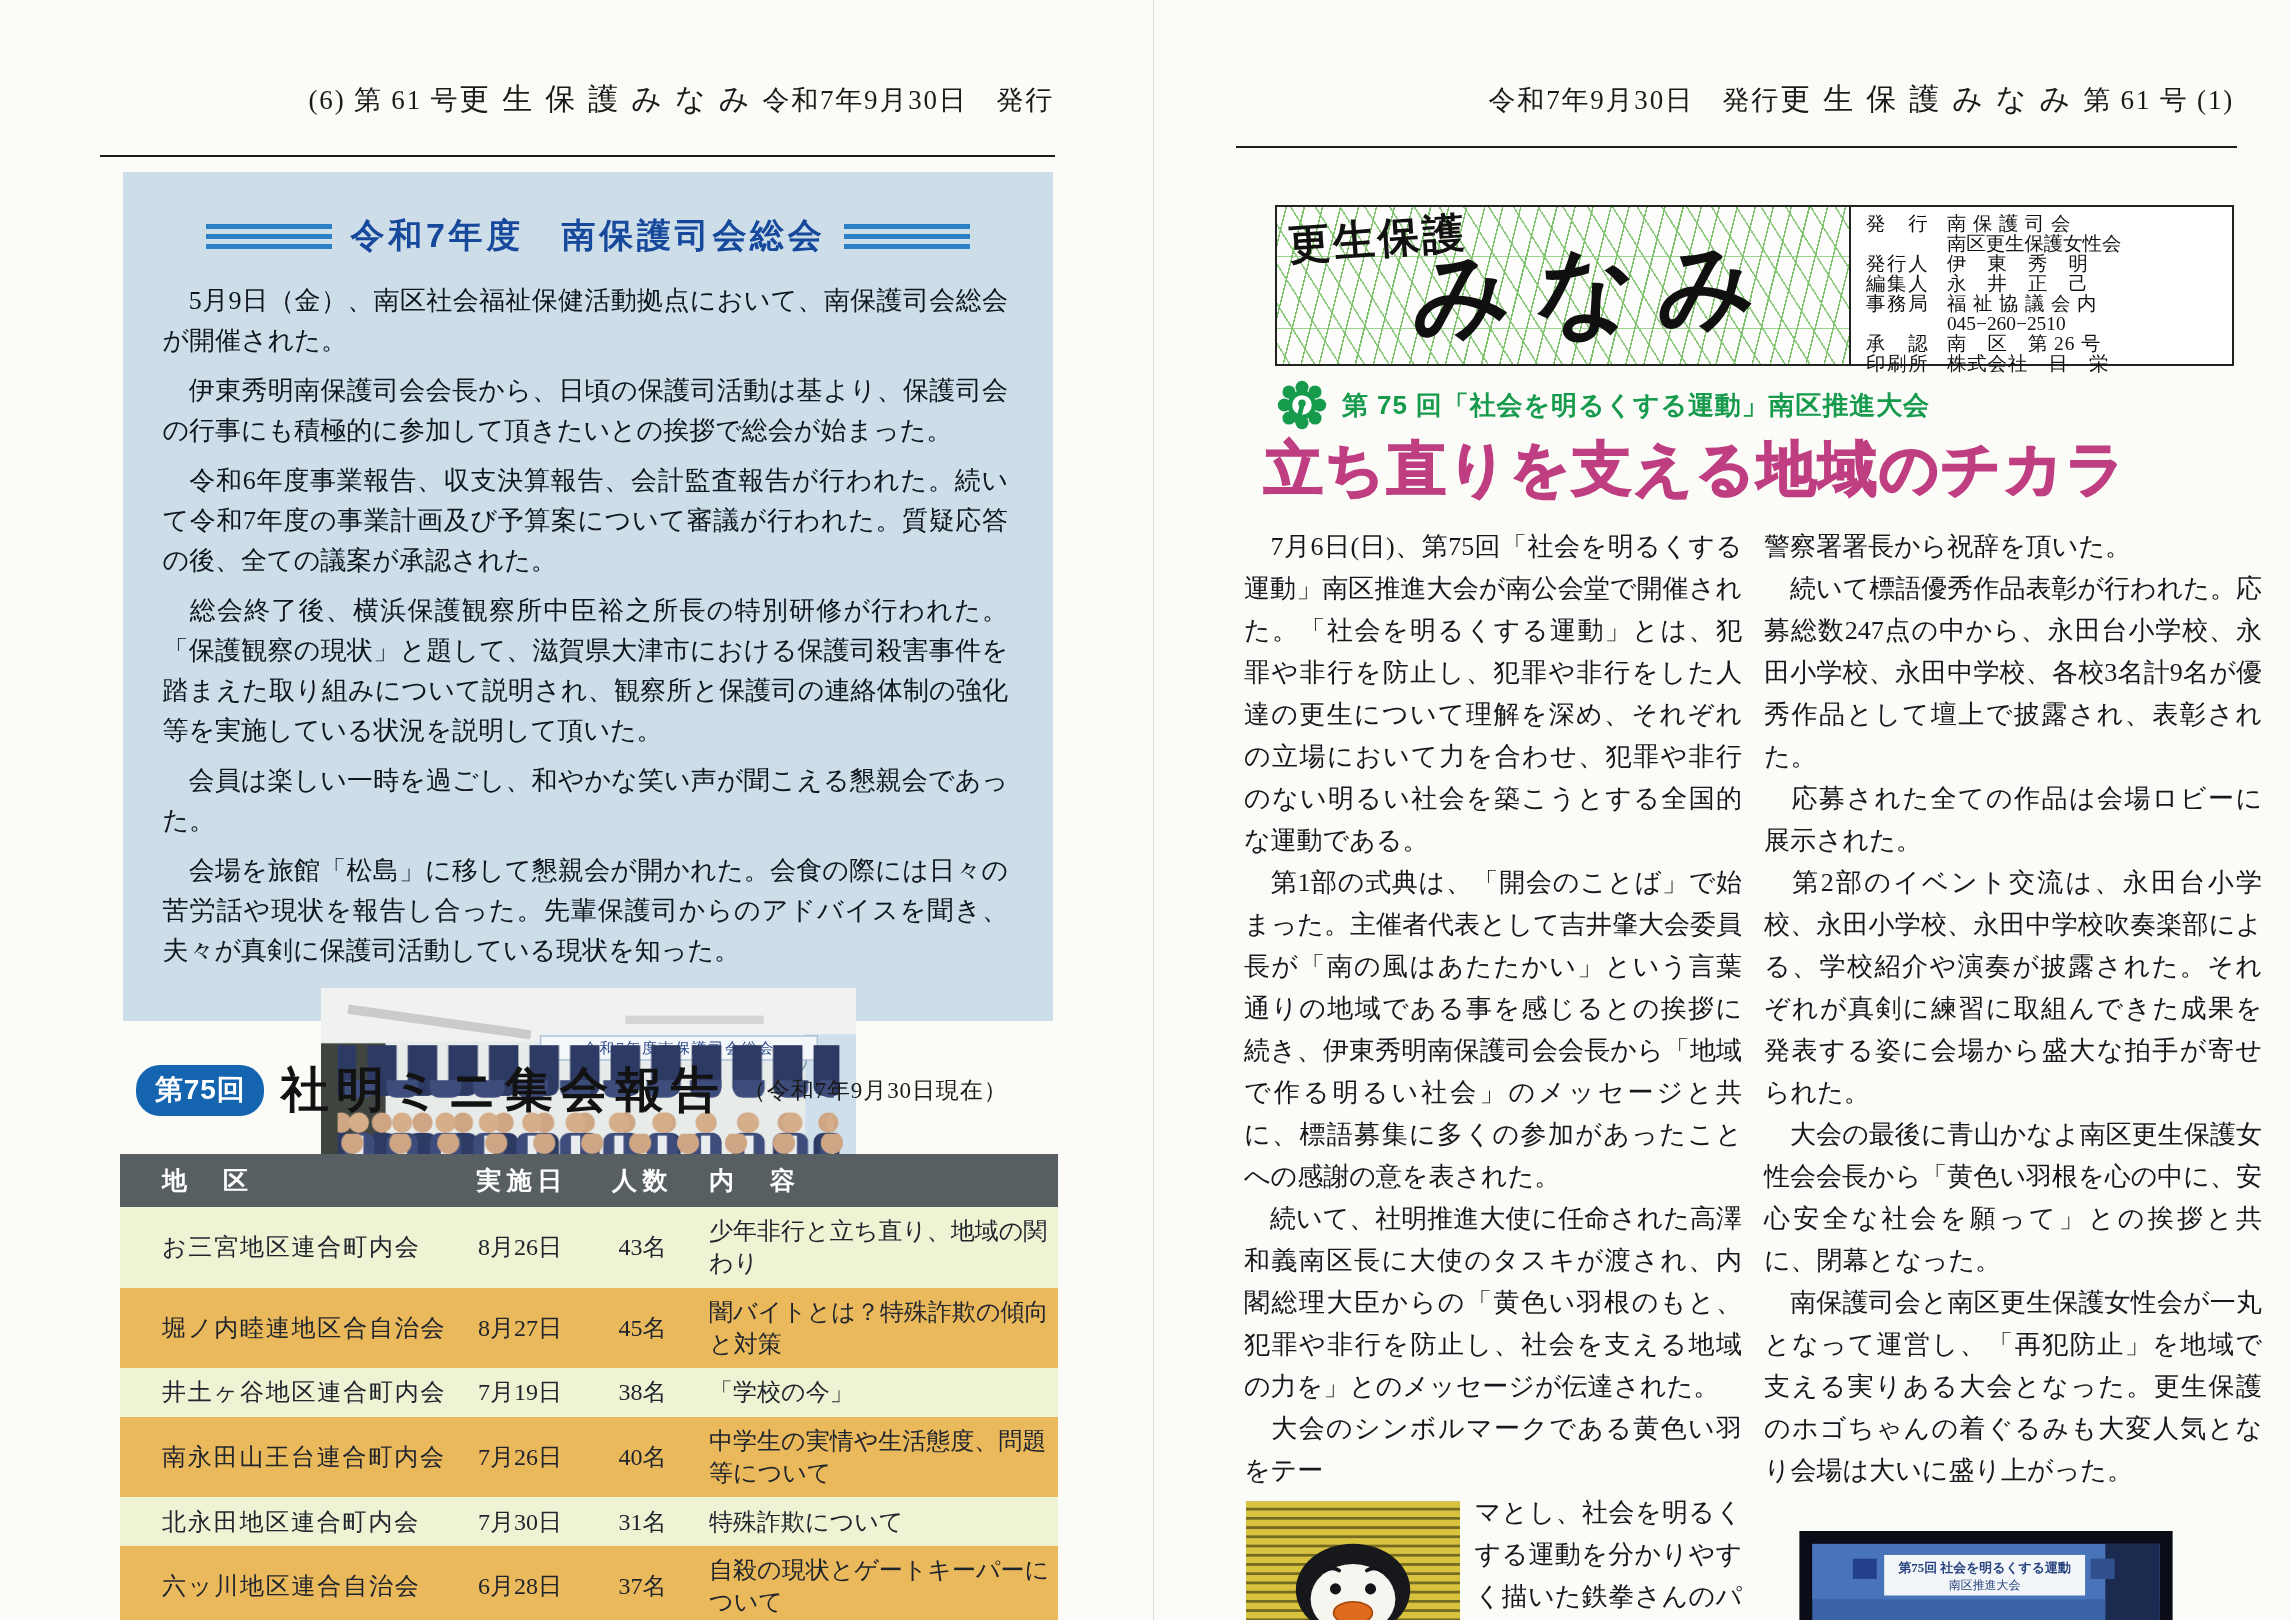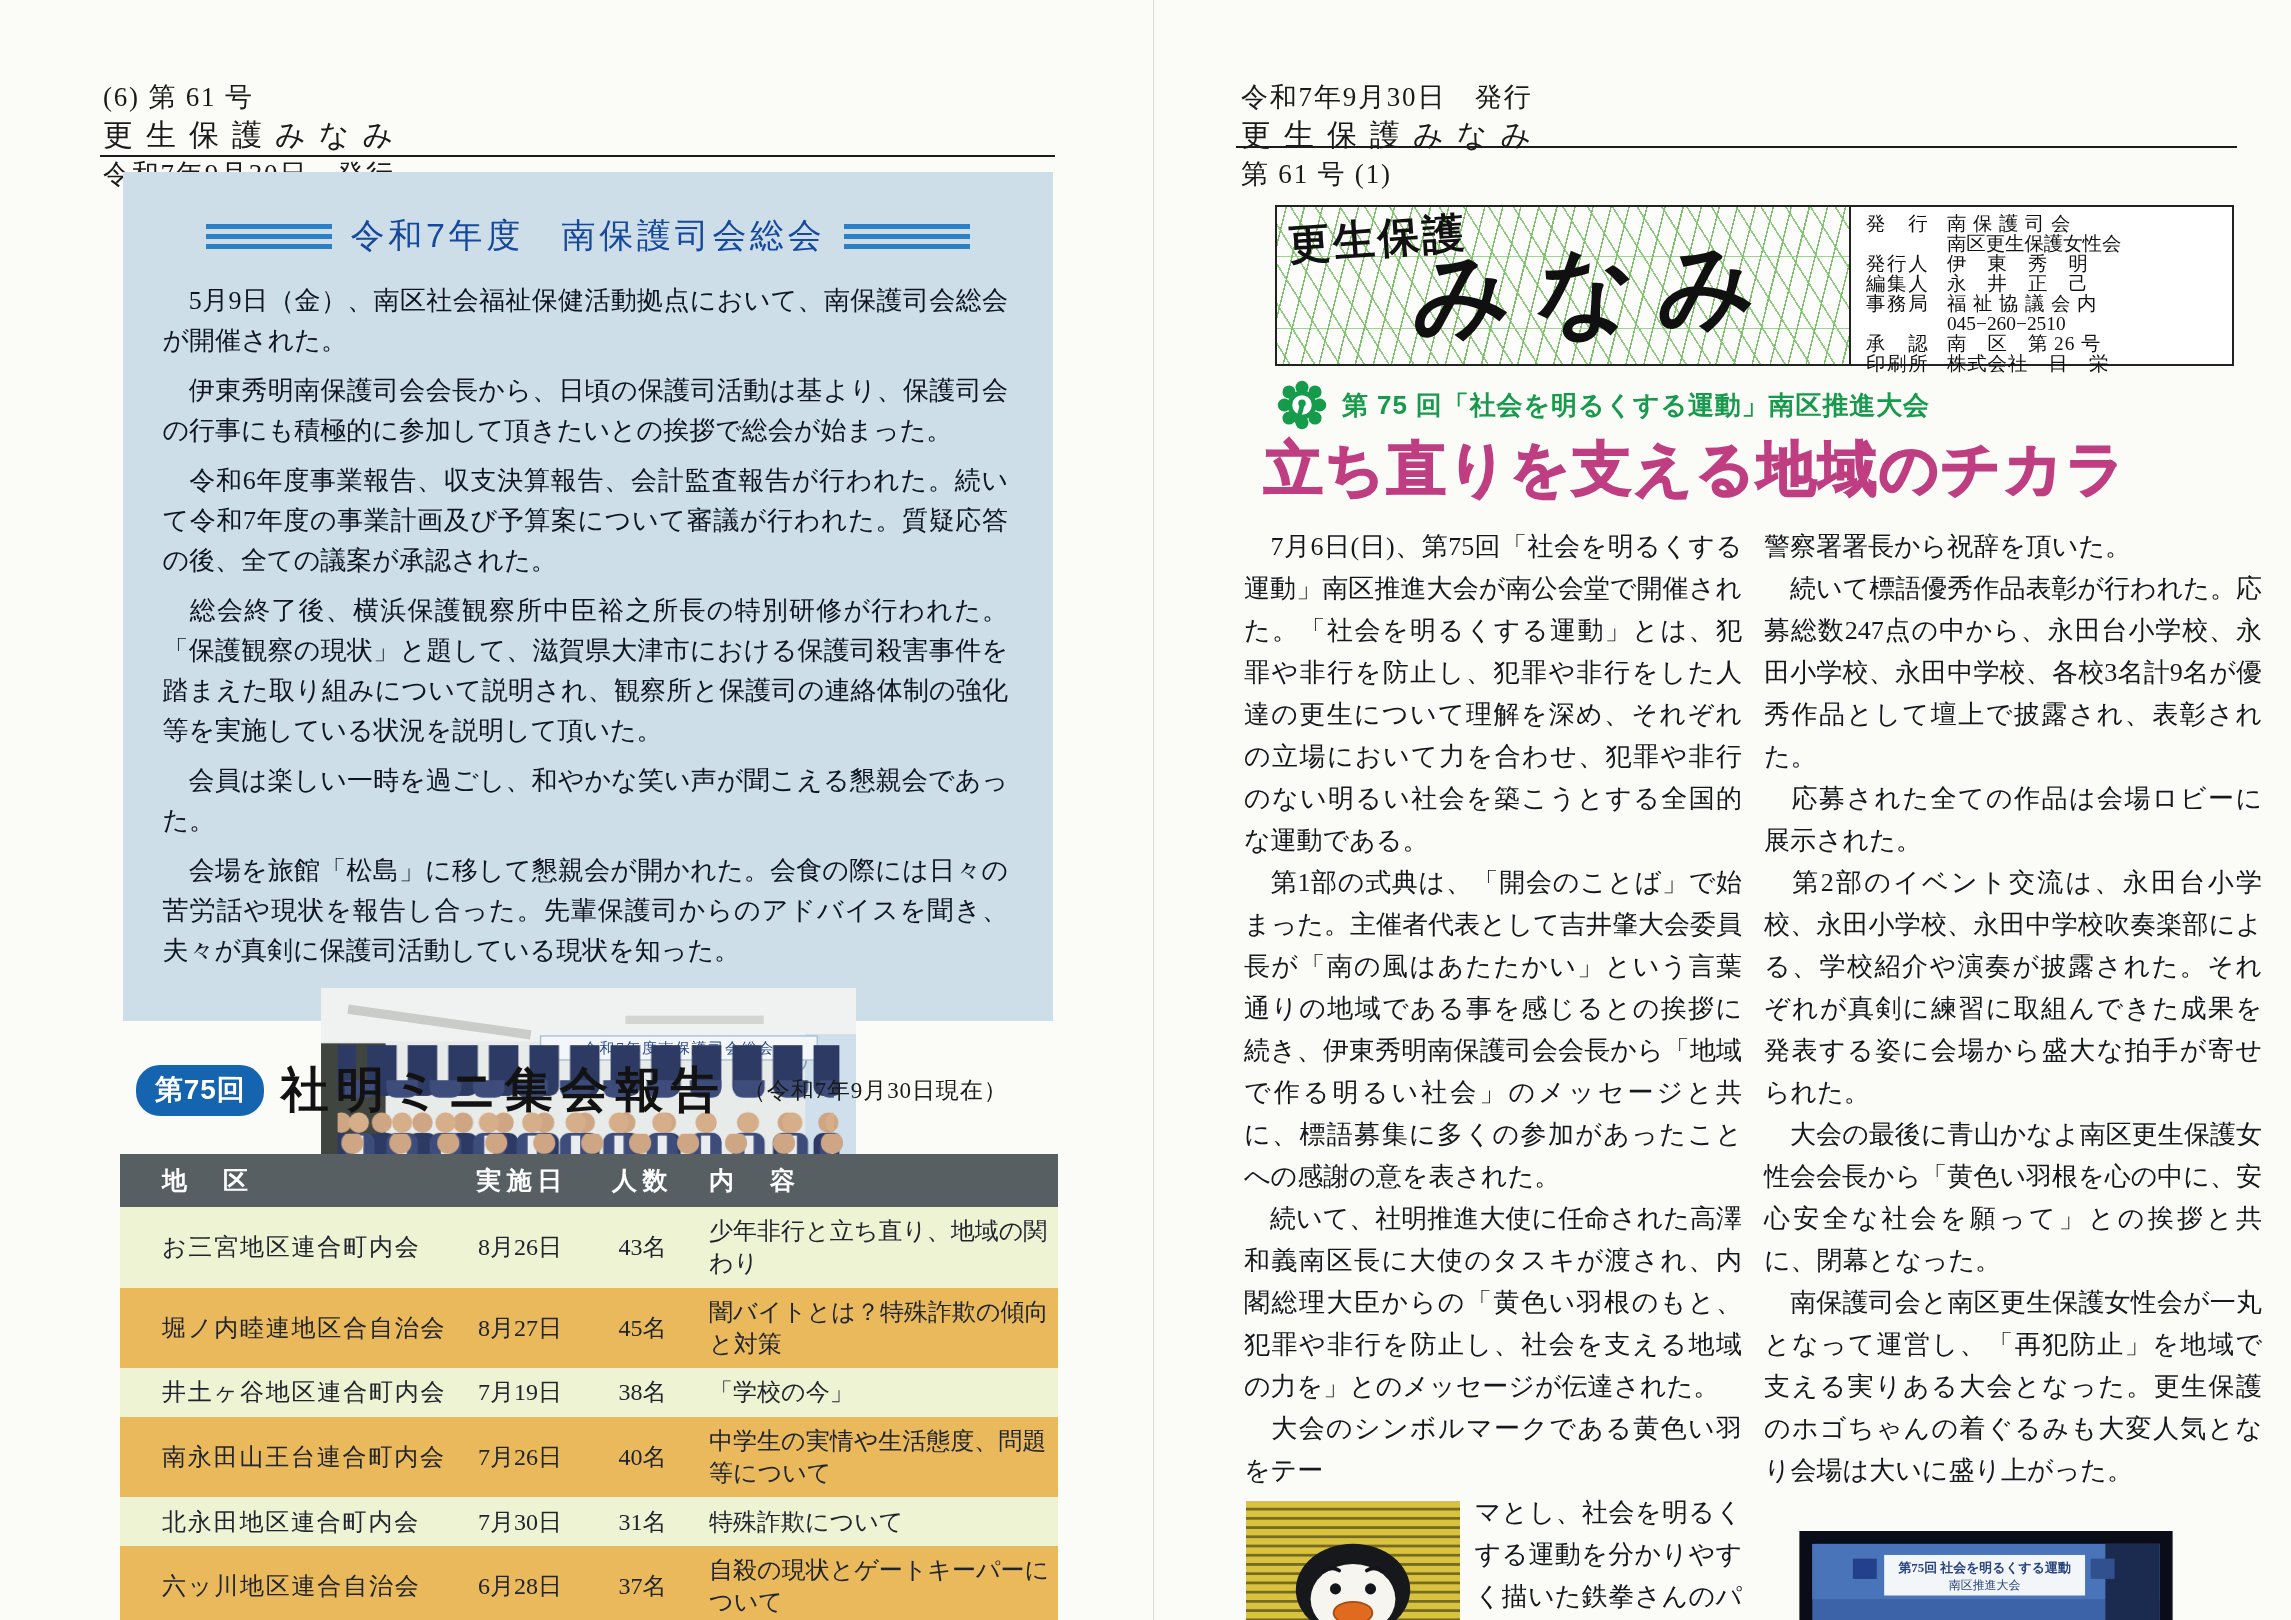--- a/index.html
+++ b/index.html
@@ -11,34 +11,34 @@
     -webkit-font-smoothing:antialiased;
   }
 
   
   .page{position:absolute;top:0;height:1621px;}
   #page-left{left:0;width:1144px;}
   #page-right{left:1144px;width:1147px;}
   .center-divider{position:absolute;left:1153px;top:0;height:1621px;border-left:0.9px solid #dddcd6;}
 
   
-  .runhead{position:absolute;display:flex;justify-content:flex-end;align-items:baseline;font-size:27px;letter-spacing:1.8px;color:#1a1a1a;flex-direction:column;}
+  .runhead{position:absolute;display:flex;justify-content:flex-end;align-items:baseline;font-size:27px;letter-spacing:1.8px;color:#1a1a1a;}
   #page-left .runhead{left:103px;right:90px;top:79px;}
   #page-right .runhead{left:97px;right:57px;top:79px;}
   .runhead .mid{font-size:30px;letter-spacing:13px;}
   .rule{position:absolute;border-top:2.8px solid #1c1c1c;}
   #page-left .rule{left:100px;right:89px;top:155px;}
   #page-right .rule{left:92px;right:54px;top:146px;}
 
   
   .article-box{position:absolute;left:123px;top:172px;width:930px;height:849px;background:#cddee9;}
   .box-title{margin-top:41px;display:flex;justify-content:center;align-items:center;gap:18.5px;}
   .tribar{width:126px;height:25px;
     background:linear-gradient(to bottom,#2b80c6 0 4.6px,transparent 4.6px 10px,#2b80c6 10px 14.8px,transparent 14.8px 20px,#2b80c6 20px 25px);}
-  .box-title .txt{font-family:"Liberation Sans","DejaVu Sans",sans-serif;font-weight:normal;font-size:34px;letter-spacing:3.7px;color:#16489c;}
+  .box-title .txt{font-family:"Liberation Sans","DejaVu Sans",sans-serif;font-weight:bold;font-size:34px;letter-spacing:3.7px;color:#16489c;}
   .article-text{margin:22px 35px 0 29.5px;font-size:26px;line-height:40px;text-align:justify;color:#0f1520;}
   .article-text p{margin:10px;}
   .group-photo{display:block;margin:16.6px auto 0;}
 
   
   .report-head{position:absolute;left:0;width:100%;top:1058px;display:flex;justify-content:center;align-items:center;gap:16.6px;}
   .badge{font-family:"Liberation Sans","DejaVu Sans",sans-serif;font-weight:bold;background:#1464b0;color:#fff;font-size:28px;padding:6.5px 18.5px;border-radius:24px;letter-spacing:0.9px;}
   .report-title{font-family:"Liberation Sans","DejaVu Sans",sans-serif;font-weight:bold;font-size:48px;letter-spacing:7.4px;color:#121212;}
   .report-note{font-size:23px;letter-spacing:0.9px;color:#1a1a1a;}
   .minitable{position:absolute;left:120px;top:1154px;width:938px;border-collapse:collapse;font-size:24px;color:#20242c;}

